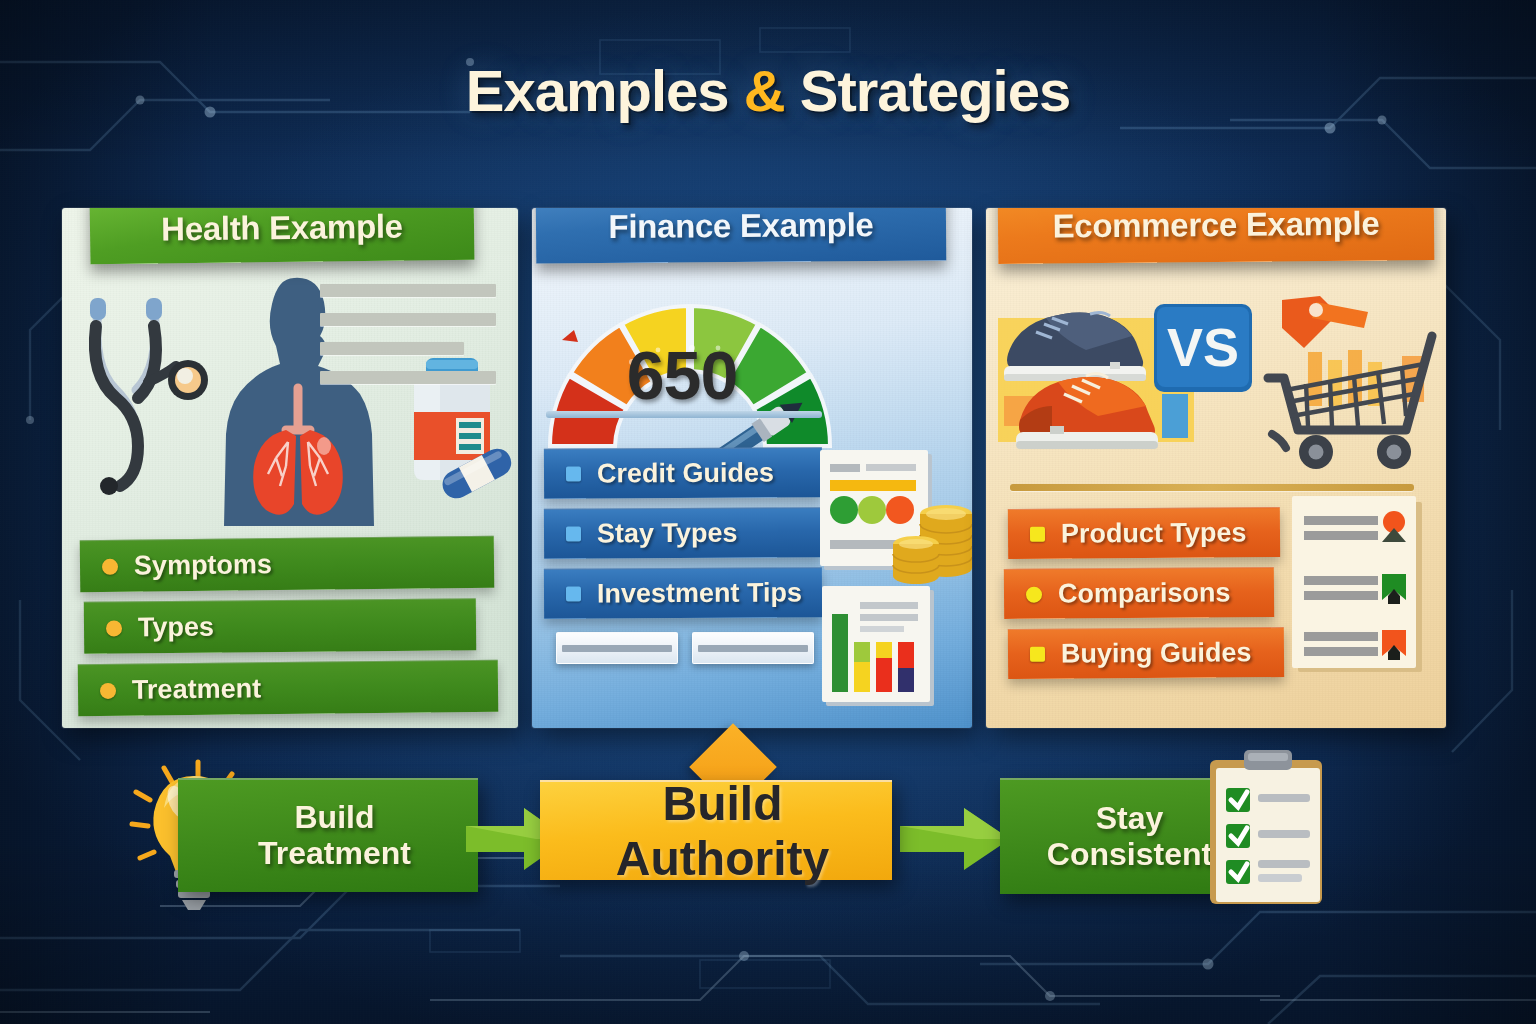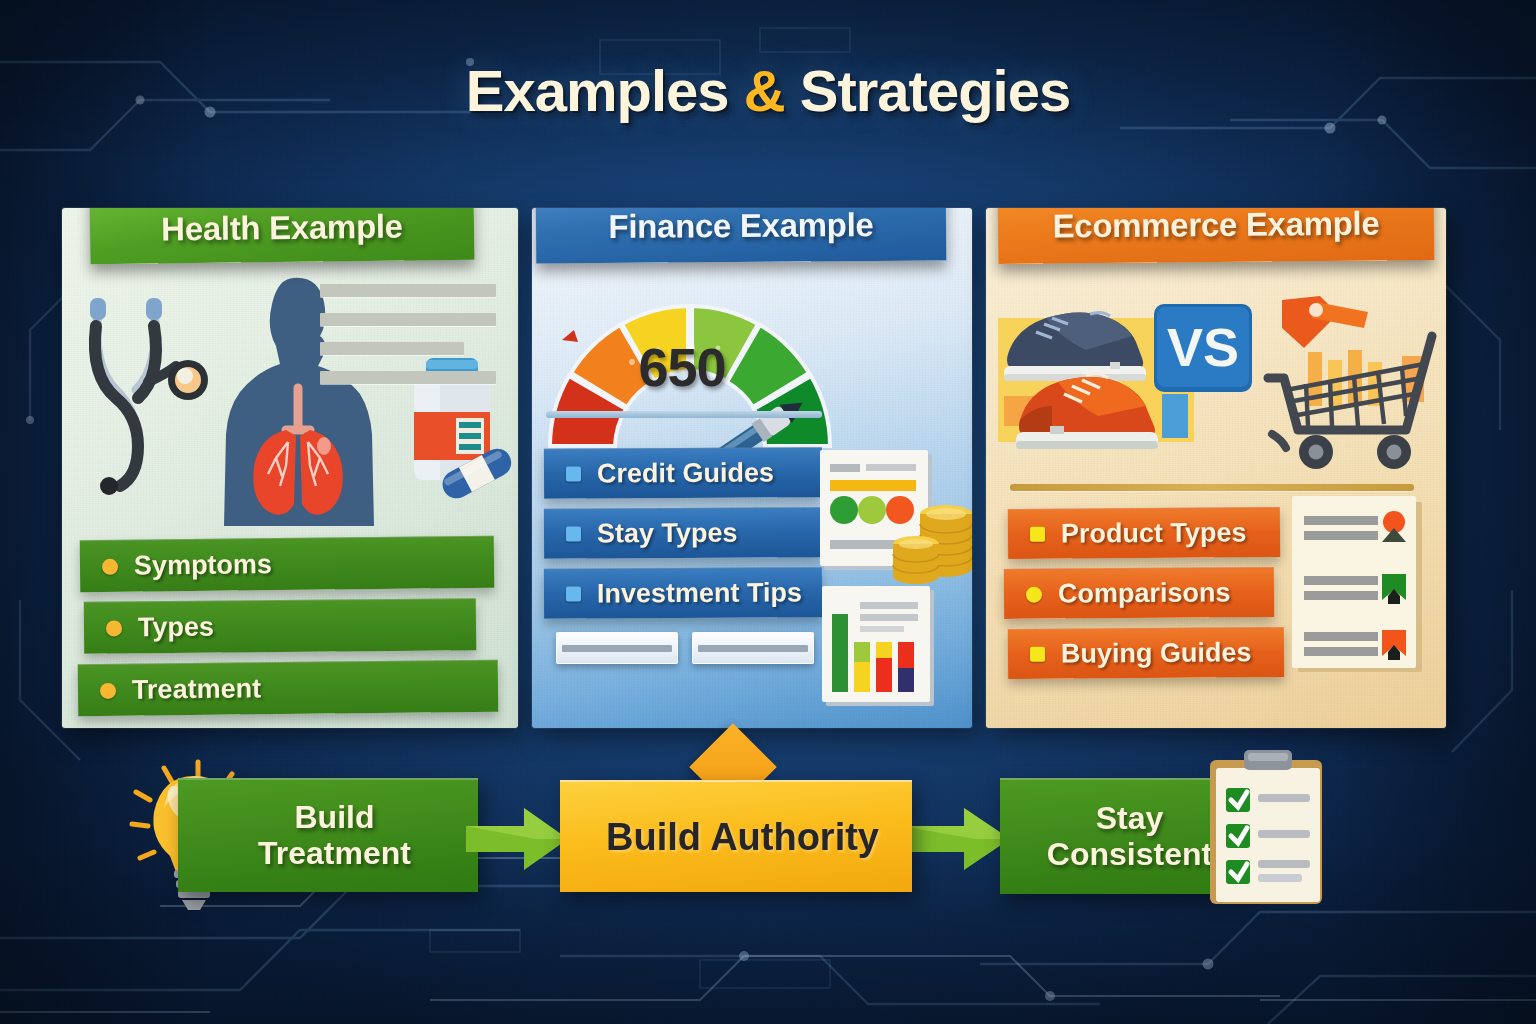--- a/index.html
+++ b/index.html
@@ -130,21 +130,21 @@
 
   .hb { height:52px; background:linear-gradient(180deg,#4b9424 0%,#3f8a1d 48%,#367d16 100%); }
   #hb0 { top:330px; left:18px; width:414px; transform:rotate(-0.6deg); }
   #hb1 { top:392px; left:22px; width:392px; transform:rotate(-0.5deg); }
   #hb2 { top:454px; left:16px; width:420px; transform:rotate(-0.6deg); }
 
   
   #gauge-wrap { position:absolute; top:62px; left:8px; width:300px; height:200px; }
   #gauge-score {
     position:absolute; top:128px; left:0; width:300px; text-align:center;
-    font-size:54px; font-weight:bold; color:#2b2b2b;
+    font-size:68px; font-weight:bold; color:#2b2b2b;
     text-shadow:2px 3px 4px rgba(0,0,0,.38);
     letter-spacing:-1px;
   }
   #gauge-base {
     position:absolute; top:203px; left:14px; width:276px; height:7px;
     background:linear-gradient(180deg,#bfd6e8,#8fb4d2); border-radius:3px;
   }
   .fb { height:50px; background:linear-gradient(180deg,#3a7dc0 0%,#2867ab 46%,#1c5697 100%); }
   #fb0 { top:240px; left:12px; width:278px; transform:rotate(-0.3deg); }
   #fb1 { top:300px; left:12px; width:278px; transform:rotate(-0.3deg); }
@@ -191,23 +191,23 @@
     border-top:2px solid rgba(255,255,255,.33);
     padding-left:13px;
   }
   #strat-left {
     top:38px; left:178px; width:300px; height:114px;
     background:linear-gradient(175deg,#4d9a22 0%,#3f8a1b 48%,#2f7a12 100%);
     color:#fbf3dc; font-size:32px; line-height:1.12;
     text-shadow:2px 3px 4px rgba(0,0,0,.45);
   }
   #strat-center {
-    top:40px; left:560px; width:352px; height:112px;
+    top:40px; left:540px; width:352px; height:100px;
     background:linear-gradient(175deg,#fdd13e 0%,#fbbc1c 46%,#f2a80d 100%);
-    color:#26262a; font-size:38px;
+    color:#26262a; font-size:48px;
     text-shadow:2px 2px 3px rgba(255,255,255,.30);
     border-top:2px solid rgba(255,255,255,.62);
     z-index:4;
   }
   #strat-right {
     top:38px; left:1000px; width:246px; height:116px;
     background:linear-gradient(175deg,#4d9a22 0%,#3f8a1b 48%,#2f7a12 100%);
     color:#fbf3dc; font-size:32px; line-height:1.12;
     text-shadow:2px 3px 4px rgba(0,0,0,.45);
   }

